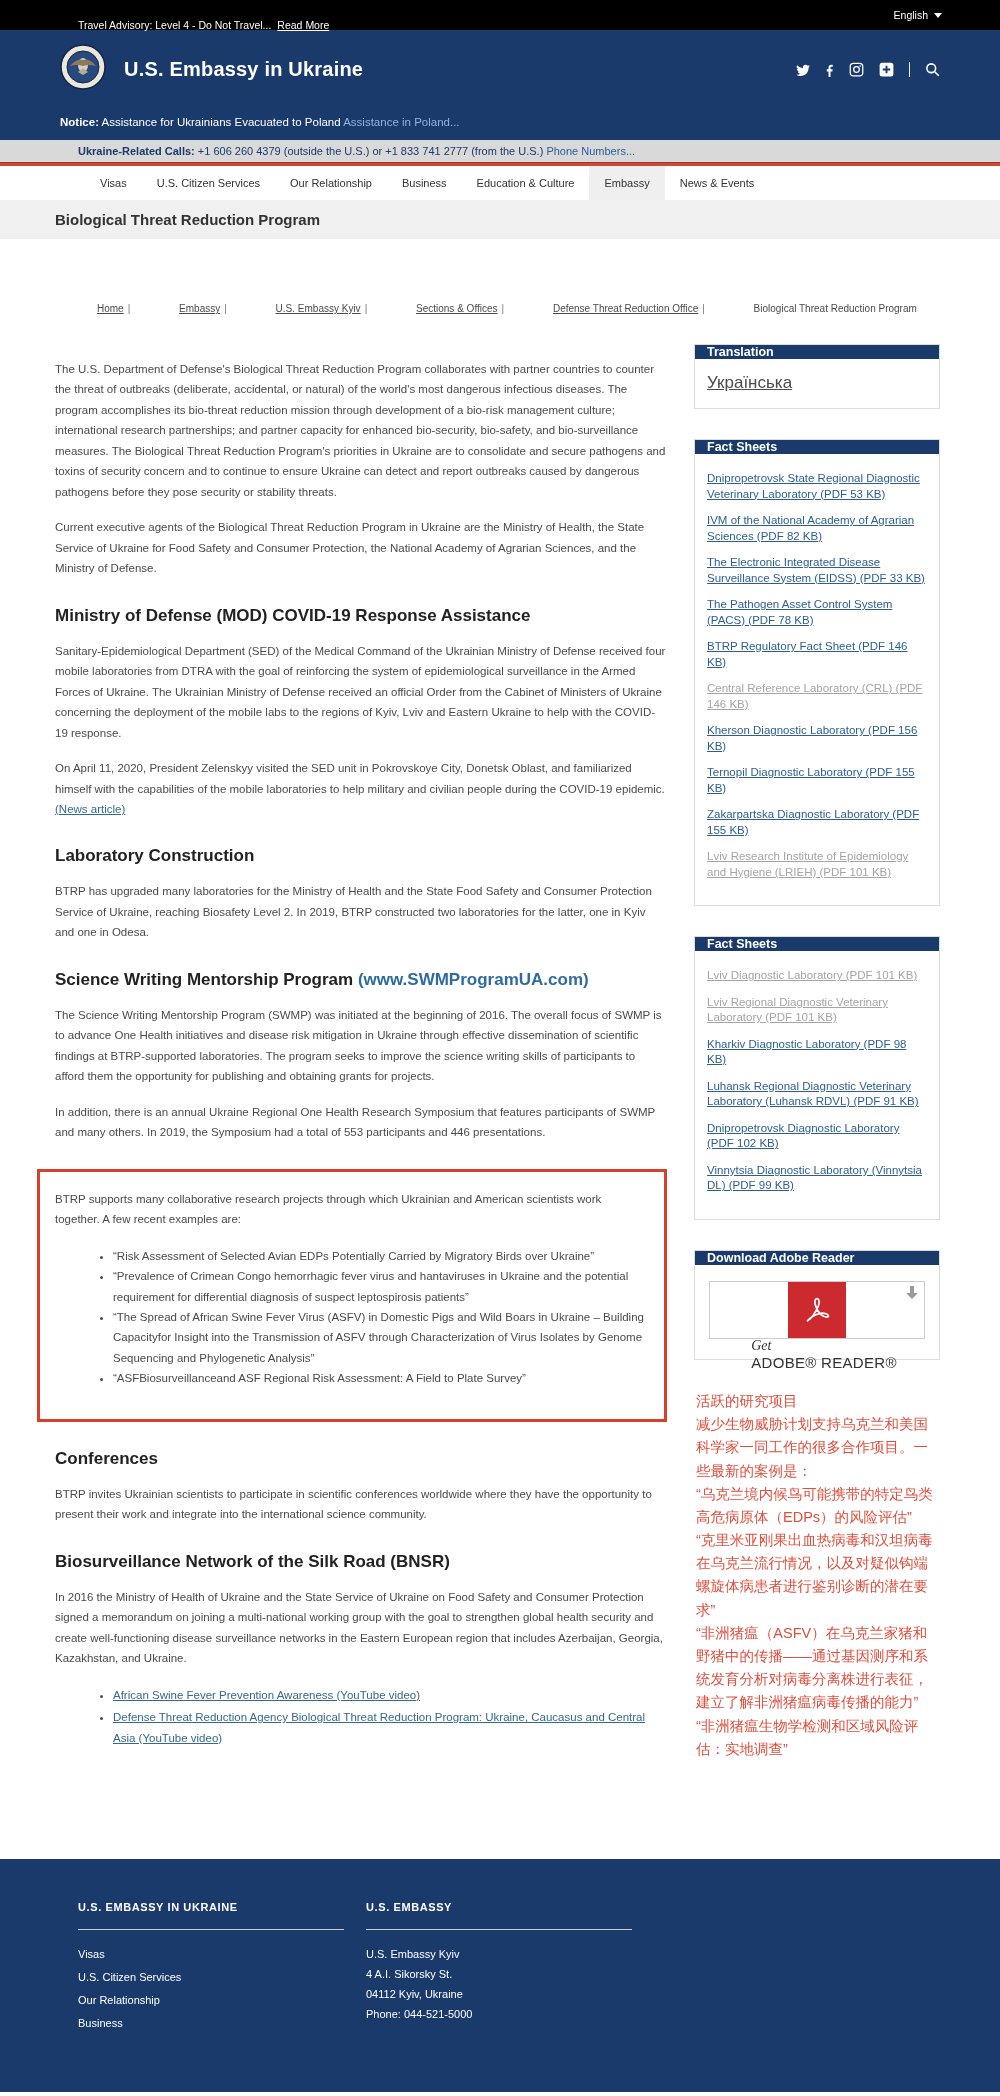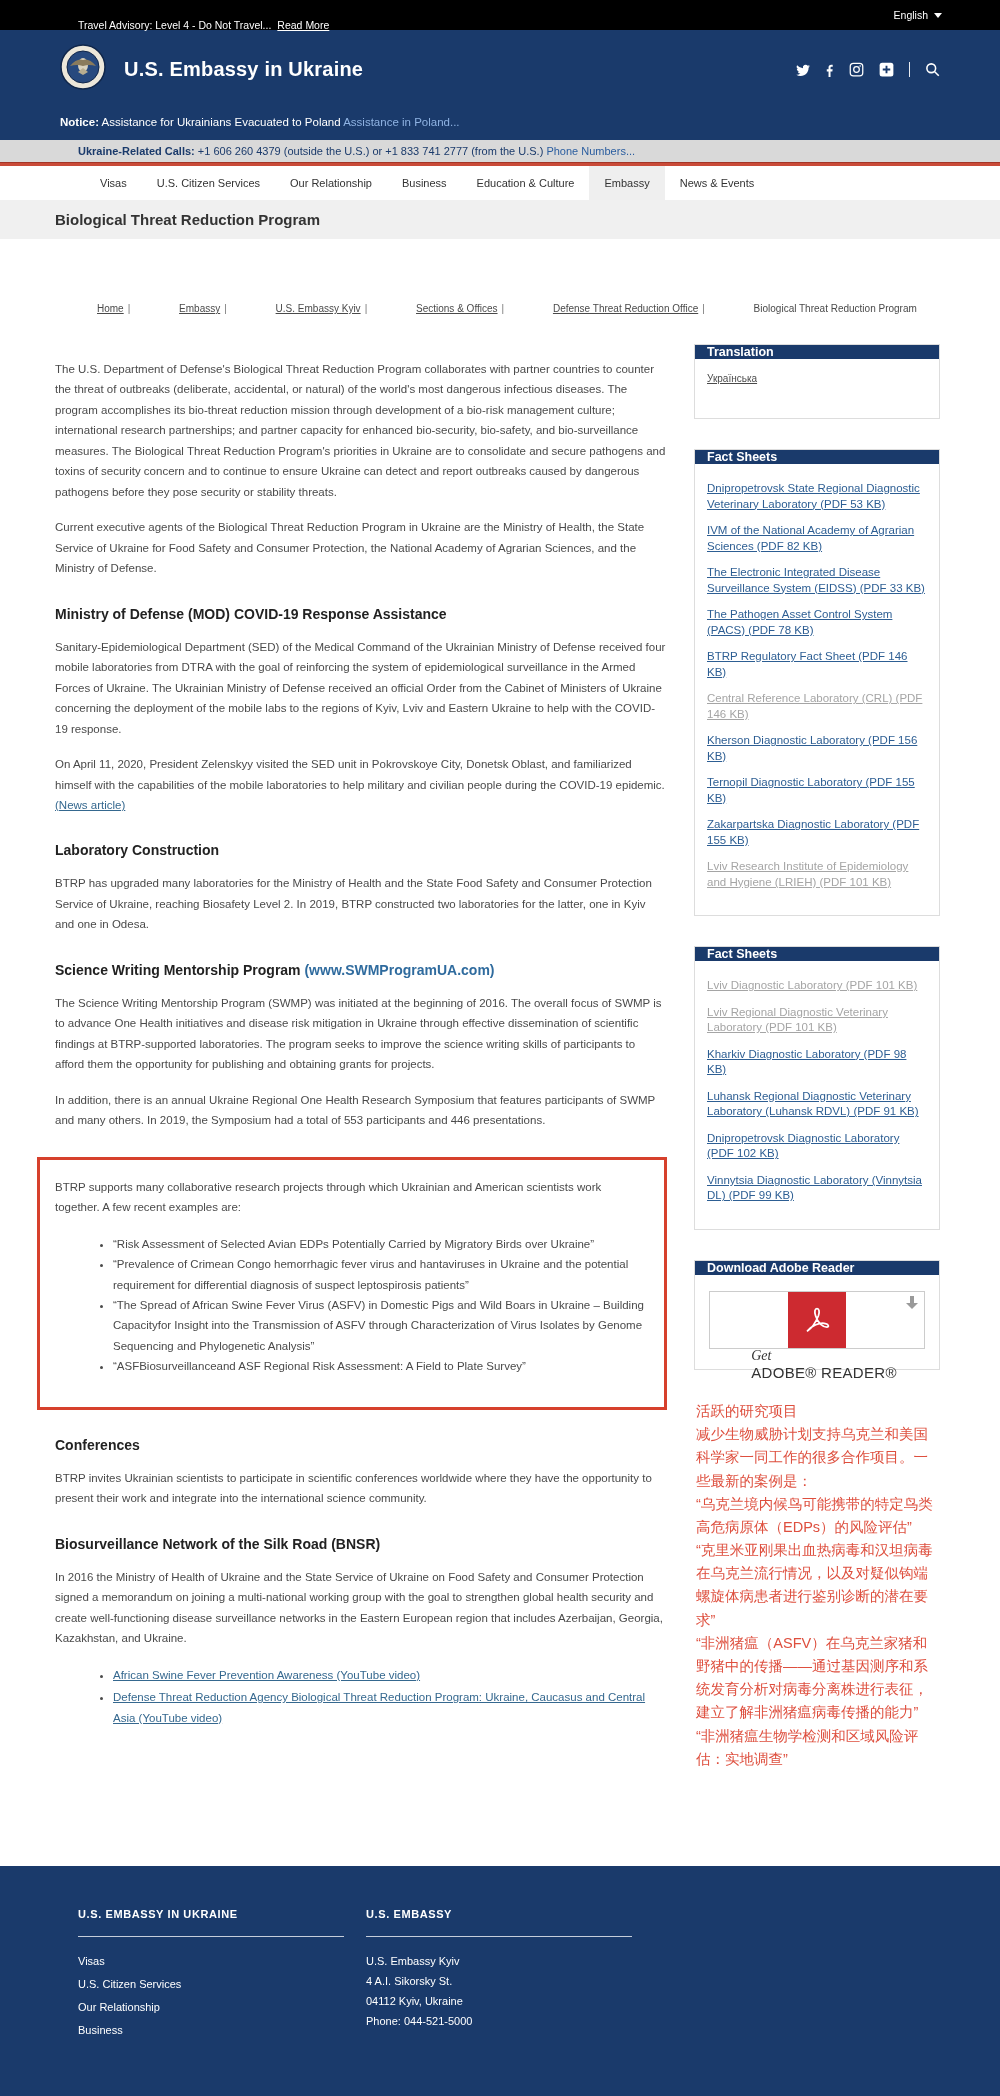--- a/index.html
+++ b/index.html
@@ -66,21 +66,21 @@
   .breadcrumb a { color: #4a4a4a; text-decoration: underline; padding-left: 42px; }
   .breadcrumb a.current { text-decoration: none; pointer-events: none; }
   .breadcrumb .sep { margin: 0 4px; color: #777; }
 
   .columns { display: flex; align-items: flex-start; }
   .main-col { width: 612px; flex: 0 0 auto; }
   .side-col { width: 246px; flex: 0 0 auto; margin-left: 27px; }
 
   
   .main-col p { font-size: 11.5px; line-height: 1.78; color: #4a4a4a; margin: 15px 0; }
-  .main-col h2 { font-size: 14px; color: #222; margin: 27px 0 4px 0; font-weight: bold; }
+  .main-col h2 { font-size: 17px; color: #222; margin: 27px 0 4px 0; font-weight: bold; }
   .main-col a.content-link { color: #35688f; text-decoration: underline; }
   .main-col h2 a.content-link { text-decoration: none; color: #2f6b9e; }
   .main-col ul { margin: 16px 0 16px 0; padding-left: 58px; }
   .main-col li { font-size: 11.5px; line-height: 1.78; color: #4a4a4a; }
   .research-box {
     border: 3px solid #d6402c; margin: 26px 0 10px 0;
     padding: 2px 20px 14px 15px; margin-left: -18px; width: 630px;
   }
   .research-box h2 { margin-top: 14px; }
   .yt-links li { margin: 2px 0; }
@@ -92,22 +92,22 @@
     background: #1a3a6b; color: #fff; font-weight: bold;
     font-size: 12.5px; padding: 0 12px;
   }
   .side-box-body { padding: 6px 12px 14px 12px; }
   .side-box-body a.fs-link {
     display: block; font-size: 11.5px; line-height: 1.35;
     color: #2d5e93; text-decoration: underline; margin: 11px 0;
   }
   .side-box-body a.fs-link.muted { color: #a5a5a5; }
   .side-box-body a.translation-link {
-    display: inline-block; font-size: 10px; color: #4a4a4a;
-    text-decoration: underline; margin: 8px 0 20px 0; text-align: right;
+    display: inline-block; font-size: 17px; color: #4a4a4a;
+    text-decoration: underline; margin: 8px 0 1px 0; text-align: right;
   }
 
   .adobe-badge {
     border: 1px solid #ccc; display: flex; align-items: center;
     position: relative; margin: 10px 2px 6px 2px; background: #fff; height: 58px; flex-direction: column;
   }
   .adobe-logo {
     width: 58px; height: 56px; background: #cd2a30;
     display: flex; align-items: center; justify-content: center; flex: 0 0 auto;
   }

